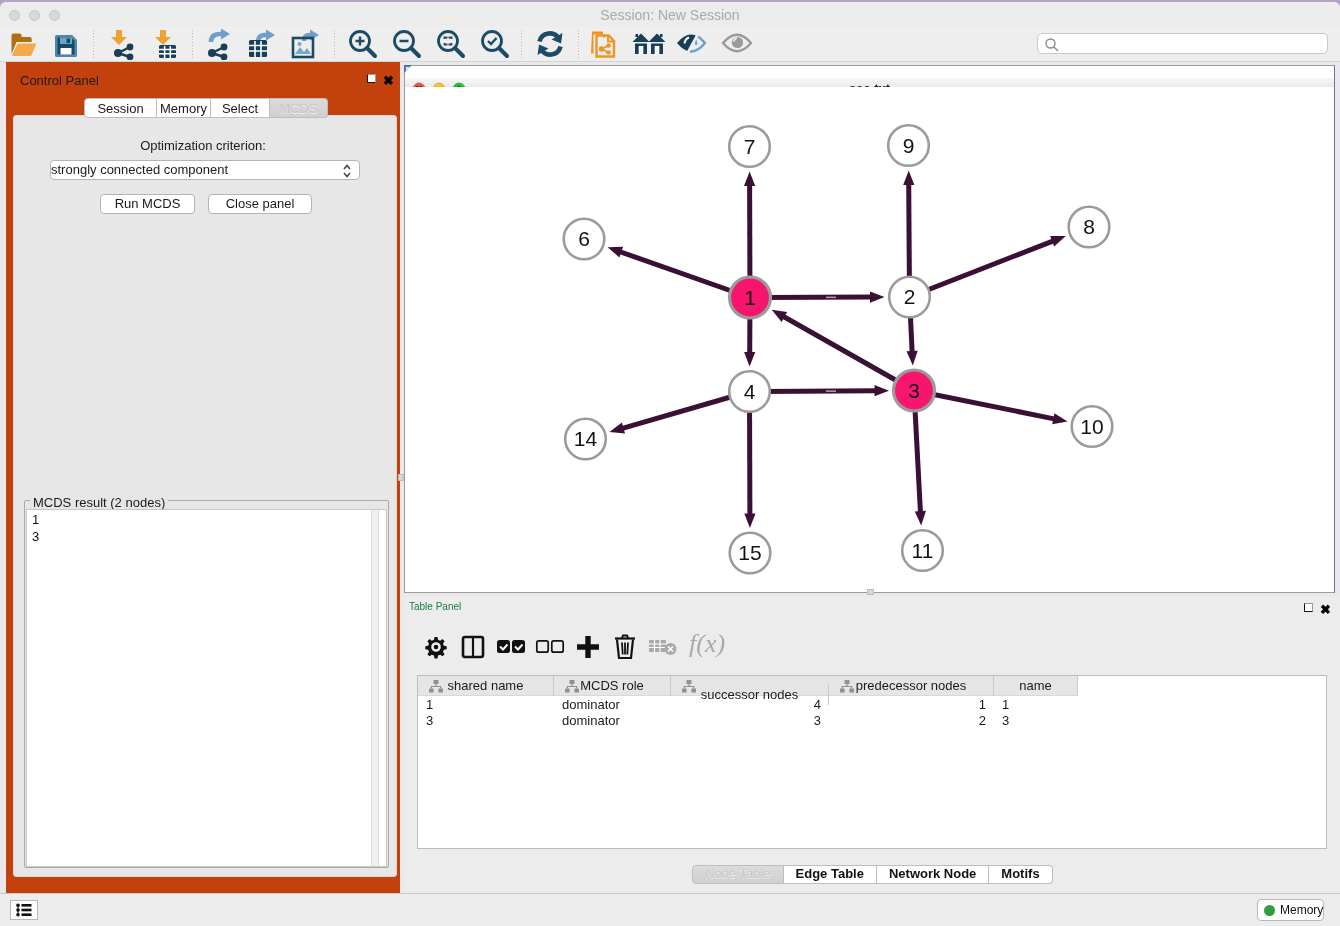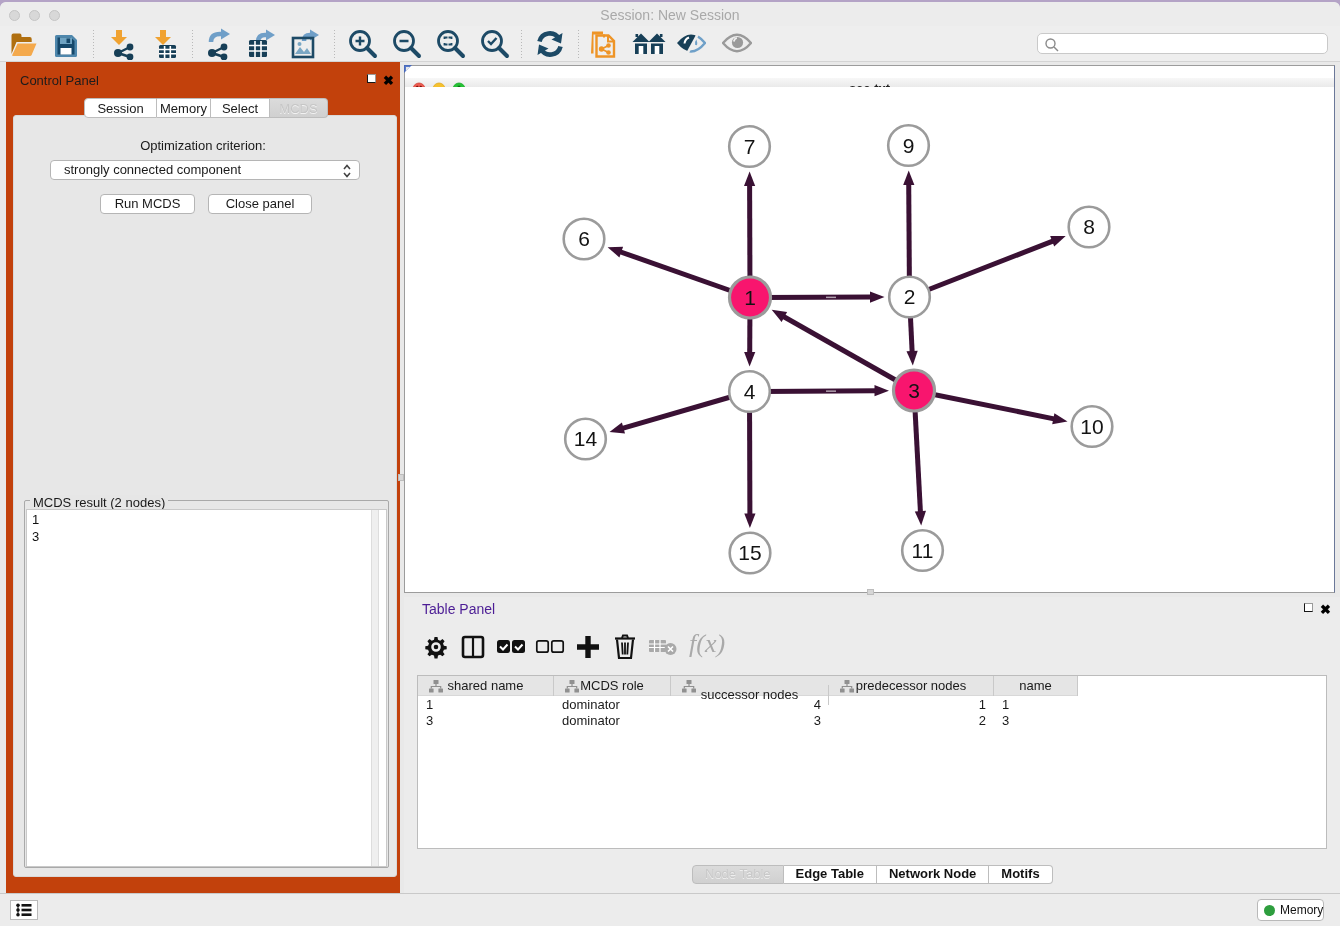--- a/index.html
+++ b/index.html
@@ -19,34 +19,34 @@
 #cpanel-title { position:absolute; left:14px; top:11px; font-size:13px; color:#1c1c1c; }
 .sqbtn { position:absolute; width:9px; height:9px; border:1.5px solid #161616; border-top-color:#9a9a9a; border-right-color:#9a9a9a; background:#fff; }
 .xbtn { position:absolute; font-size:13px; font-weight:bold; color:#000; }
 #cp-content { position:absolute; left:7px; top:53px; width:384px; height:762px; background:#e7e7e7; border:1px solid #d9d9d9; border-radius:3px; }
 .tabrow { position:absolute; display:flex; }
 .tab { height:20px; font-size:13px; text-align:center; line-height:19px; color:#1a1a1a; background:#fff; border:1px solid #bdbdbd; border-left:none; }
 .tab.first { border-left:1px solid #bdbdbd; border-radius:4px 0 0 4px; }
 .tab.last { border-radius:0 4px 4px 0; }
 .tab.sel { background:linear-gradient(#dbdbdb,#d0d0d0); color:#c6c6c6; text-shadow:0 1px 0 #f2f2f2; }
 #optlabel { position:absolute; left:0; top:76px; width:100%; text-align:center; font-size:13px; color:#1a1a1a; }
-#optsel { position:absolute; left:44px; top:98px; width:310px; height:20px; background:#fff; border:1px solid #b5b5b5; border-radius:4px; font-size:13px; color:#1a1a1a; line-height:18px; padding-left:13px; }
+#optsel { position:absolute; left:44px; top:98px; width:310px; height:20px; background:#fff; border:1px solid #b5b5b5; border-radius:4px; font-size:13px; color:#1a1a1a; line-height:18px; }
 .btn { position:absolute; height:20px; background:#fff; border:1px solid #b5b5b5; border-radius:4px; font-size:13px; color:#1a1a1a; text-align:center; line-height:18px; }
 #mcdsbox { position:absolute; left:18px; top:438px; width:365px; height:368px; border:1px solid #a9a9a9; border-radius:2px; }
 #mcdslegend { position:absolute; left:5px; top:-6px; background:#e6e6e6; padding:0 3px; font-size:13px; color:#1a1a1a; }
 #mcdstext { position:absolute; left:1px; top:8px; width:361px; height:358px; background:#fff; border:1px solid #c9c9c9; font-size:13px; color:#111; padding:1px 5px; line-height:17px; }
 #mcdsscroll { position:absolute; left:346px; top:9px; width:8px; height:356px; background:#efefef; border-left:1px solid #ddd; border-right:1px solid #ddd; }
 
 #netwin { position:absolute; left:404px; top:63px; width:931px; height:528px; background:#fff; border:1px solid #9c9c9c; border-right-color:#6b7899; }
 #nettitle { position:absolute; left:0; top:12px; width:100%; height:21px; background:linear-gradient(#f7f7f7,#d9d9d9); border-bottom:1px solid #aaa; }
 #nettitle .t { position:absolute; top:3px; left:0; width:100%; text-align:center; font-weight:bold; font-size:13px; color:#222; }
 #netcanvas { position:absolute; left:0; top:21px; width:929px; height:505px; background:#fff; }
 
 #tpanel { position:absolute; left:404px; top:595px; width:936px; height:296px; background:#ececec; }
-#tpanel-title { position:absolute; left:18px; top:4px; font-size:14px; color:#4c1d95; }
+#tpanel-title { position:absolute; left:5px; top:4px; font-size:10px; color:#15803d; }
 #ttoolbar { position:absolute; left:13px; top:26px; width:910px; height:40px; }
 #ttable { position:absolute; left:13px; top:78px; width:910px; height:174px; background:#fff; border:1px solid #bcbcbc; }
 #thead { position:absolute; left:0; top:0; height:20px; background:#e5e5e5; border-bottom:1px solid #d8d8d8; }
 .th { position:absolute; top:0; height:20px; border-right:1px solid #c9c9c9; font-size:13px; color:#1a1a1a; text-align:center; line-height:20px; }
 .td { position:absolute; font-size:13px; color:#1a1a1a; height:16px; line-height:16px; }
 #btabs { position:absolute; left:288px; top:268px; display:flex; }
 .btab { height:19px; font-size:13px; font-weight:bold; text-align:center; line-height:16px; color:#111; background:#fff; border:1px solid #bdbdbd; border-left:none; padding:0 12px; }
 .btab.first { border-left:1px solid #bdbdbd; border-radius:4px 0 0 4px; }
 .btab.last { border-radius:0 4px 4px 0; }
 .btab.sel { background:linear-gradient(#dbdbdb,#d0d0d0); color:#c9c9c9; text-shadow:0 1px 0 #efefef; font-weight:normal; }

